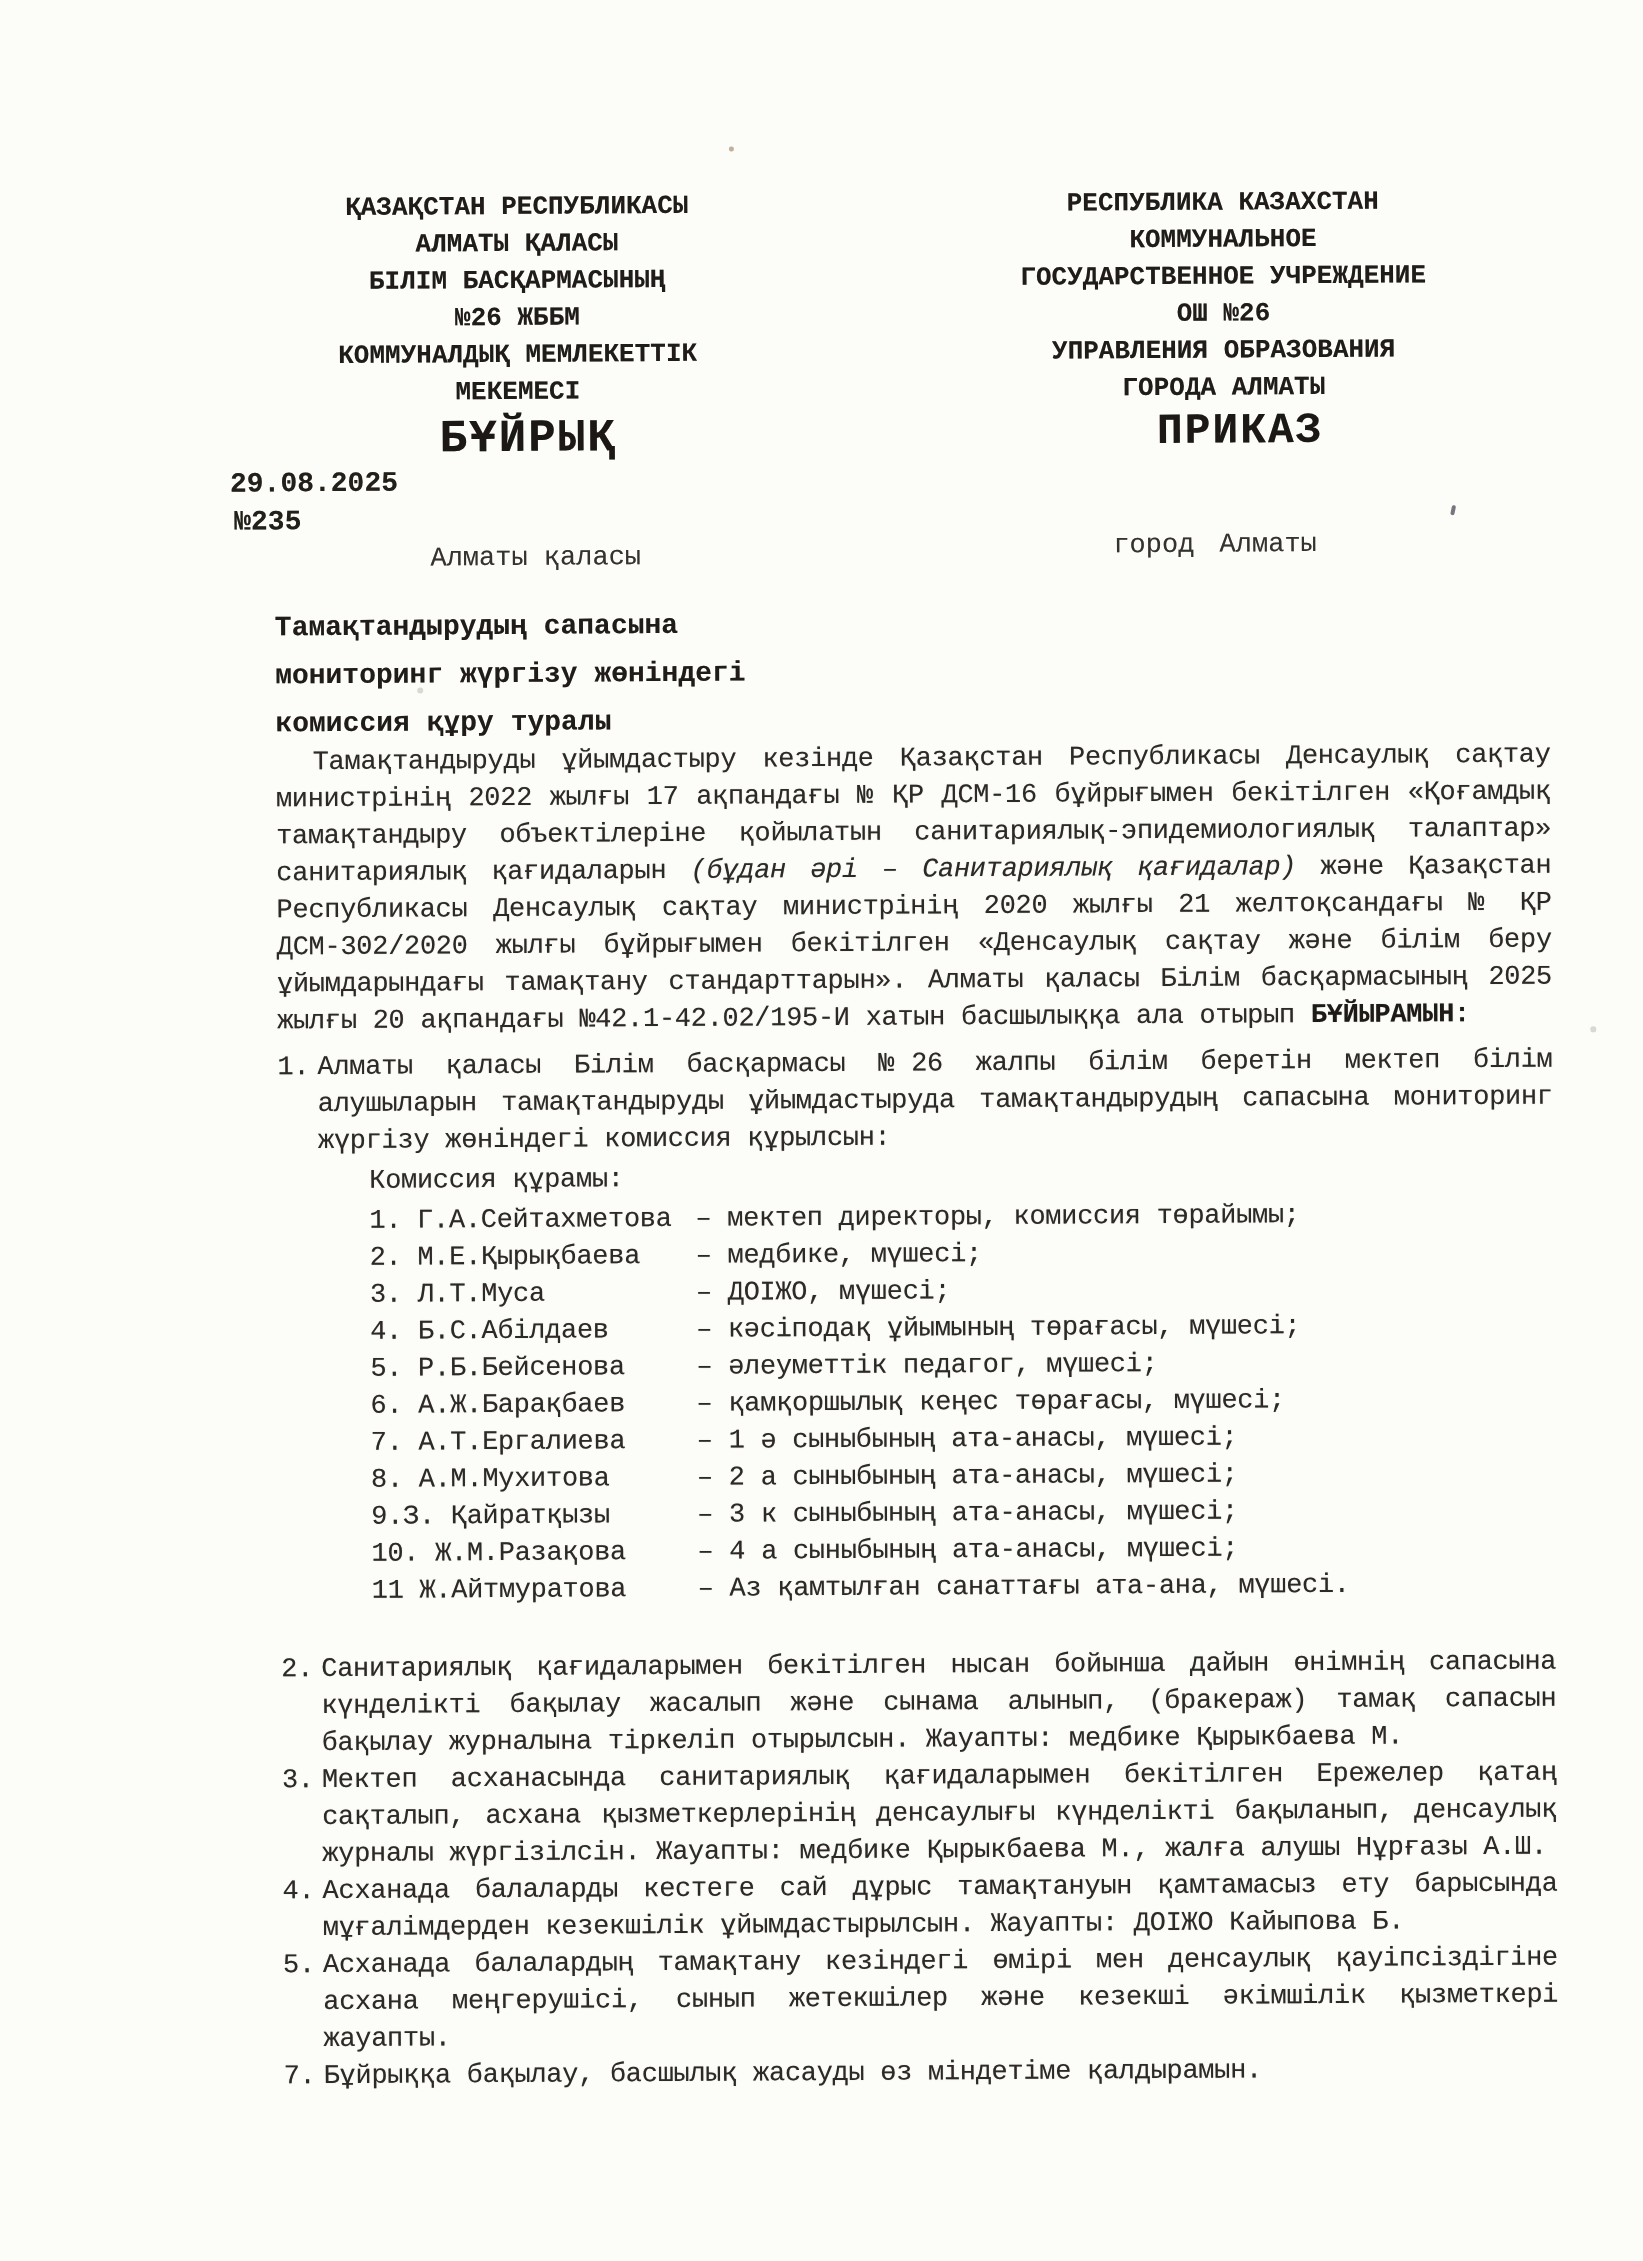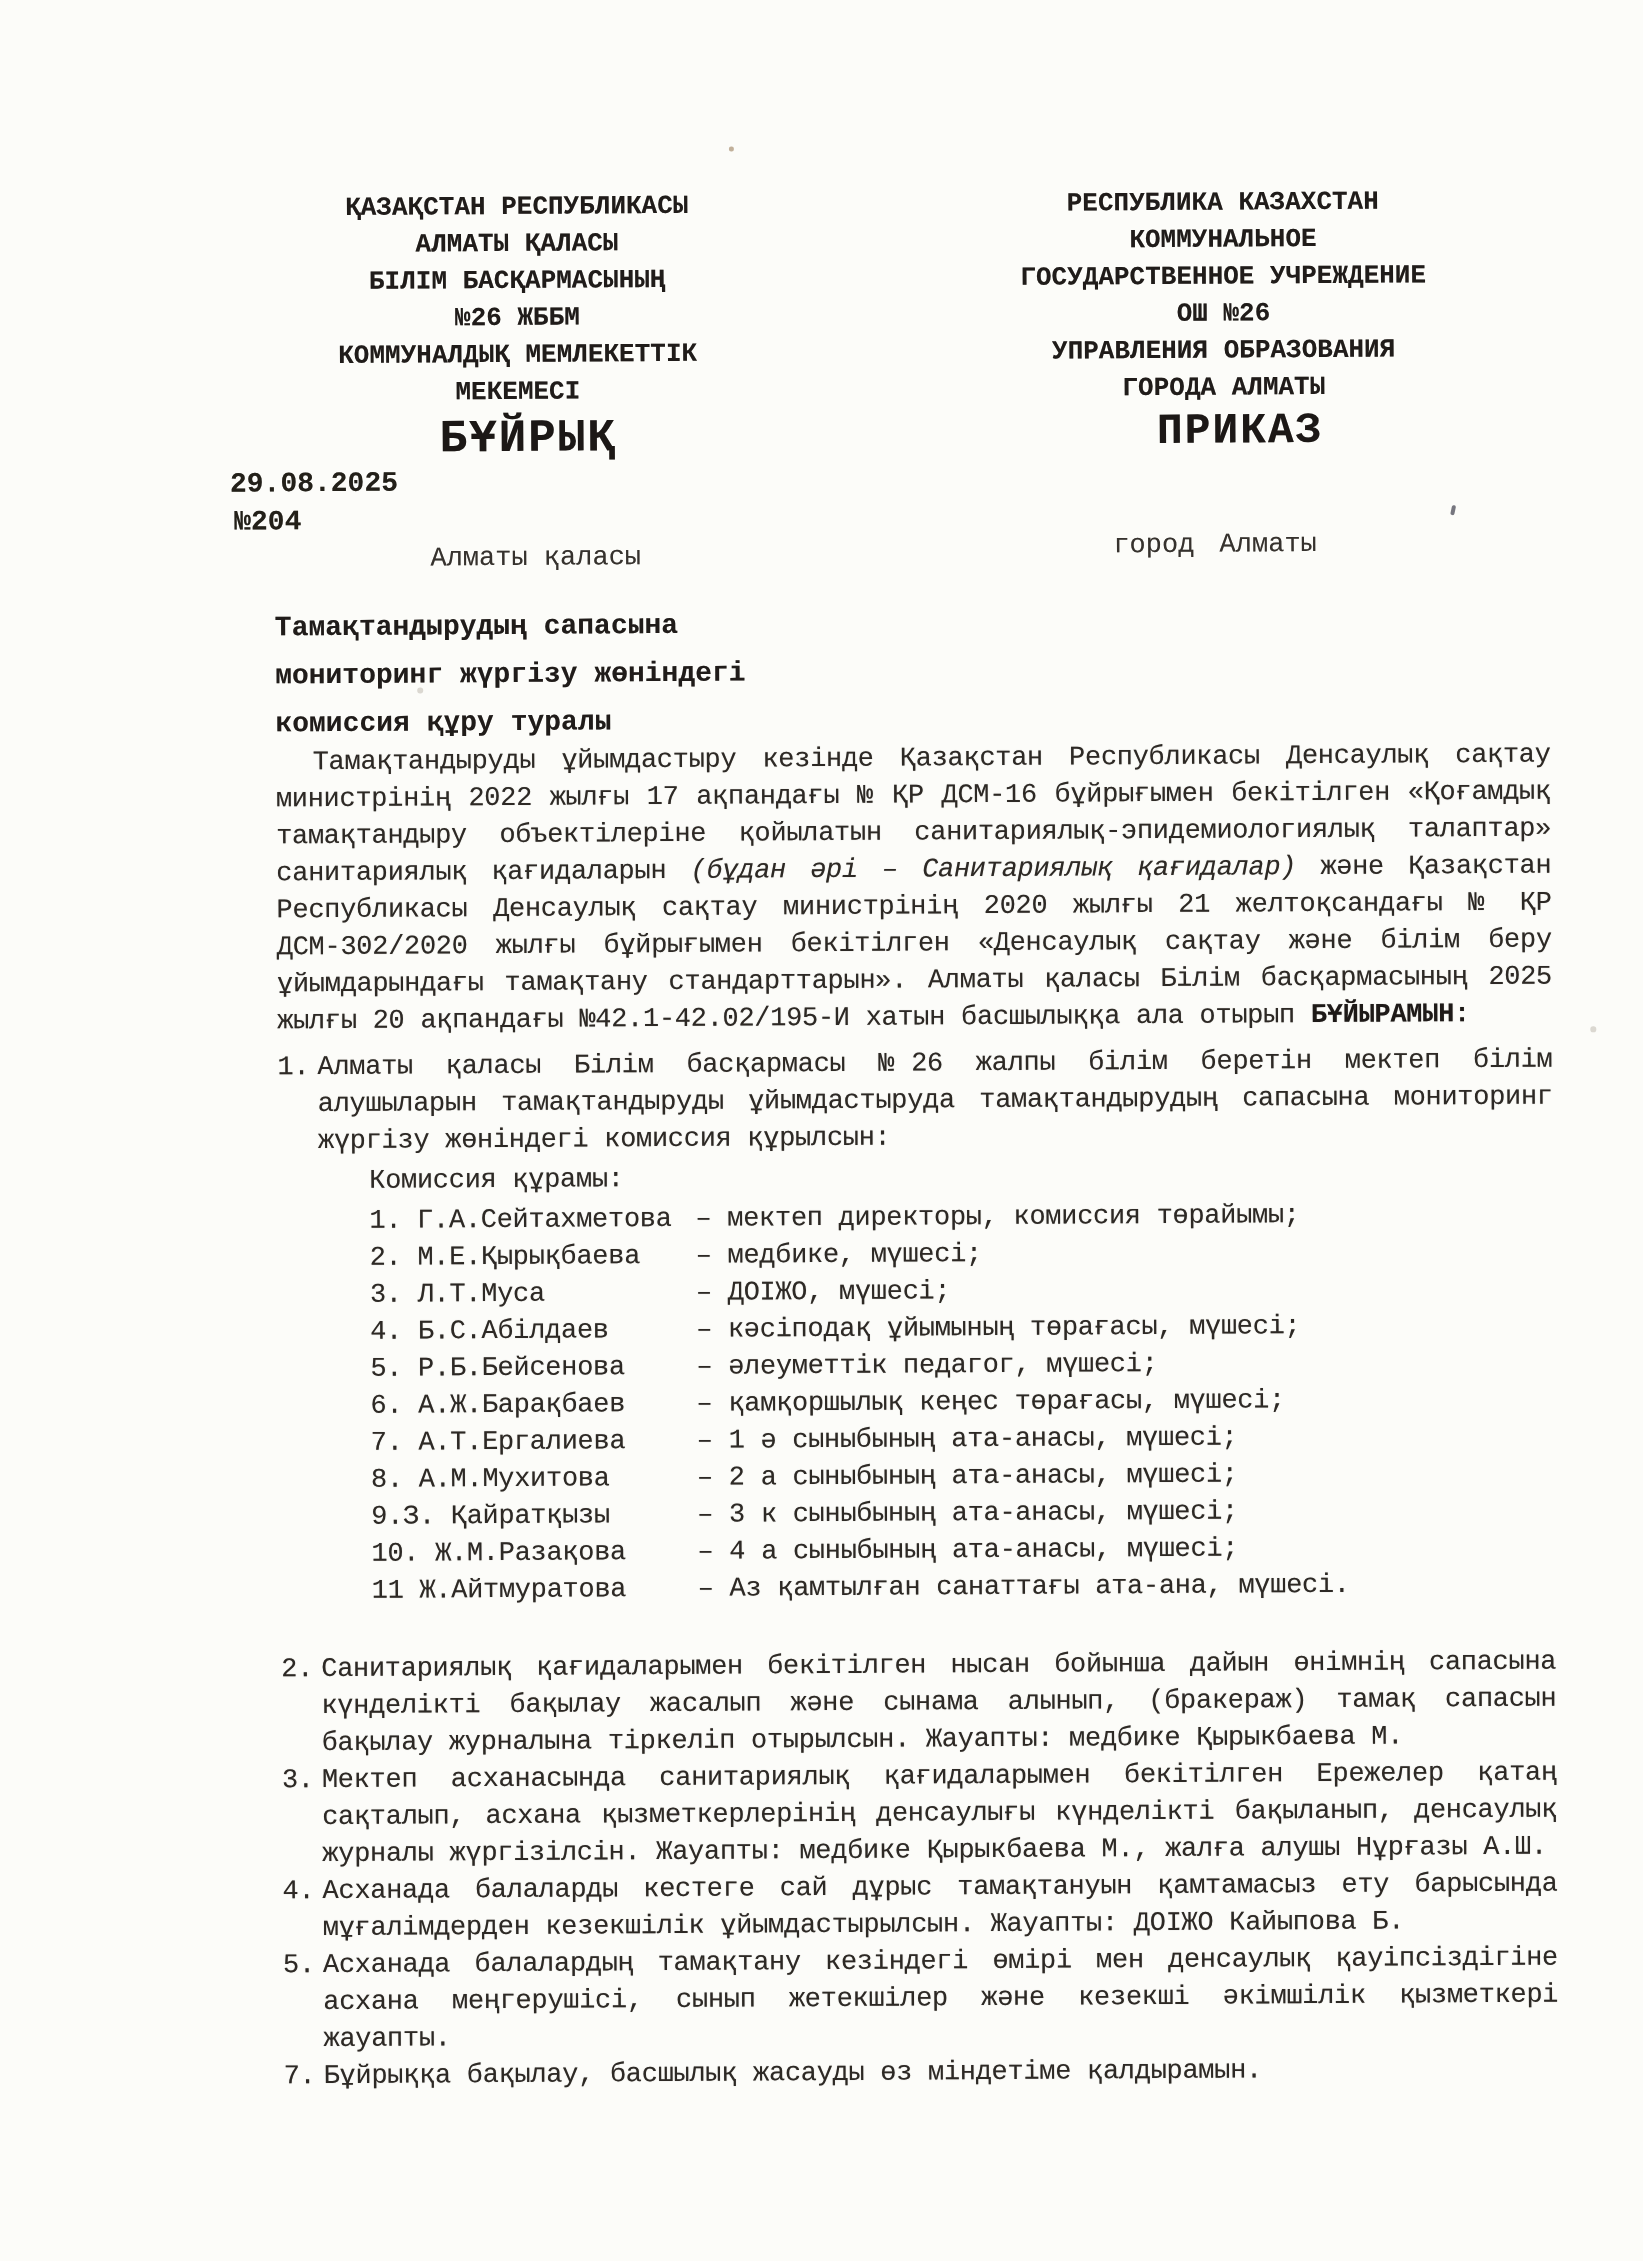--- a/index.html
+++ b/index.html
@@ -78,21 +78,21 @@
       <div>ГОСУДАРСТВЕННОЕ УЧРЕЖДЕНИЕ</div>
       <div>ОШ №26</div>
       <div>УПРАВЛЕНИЯ ОБРАЗОВАНИЯ</div>
       <div>ГОРОДА АЛМАТЫ</div>
     </div>
 
     <div class="blk doc-title t-kk" style="left:229px;top:411px;">БҰЙРЫҚ</div>
     <div class="blk doc-title t-ru" style="left:938px;top:409px;width:599px;">ПРИКАЗ</div>
 
     <div class="blk meta" style="left:227px;top:465px;">29.08.2025</div>
-    <div class="blk meta" style="left:231px;top:503px;">№204</div>
+    <div class="blk meta" style="left:231px;top:503px;">№235</div>
     <div class="blk place" style="left:427px;top:541px;">Алматы қаласы</div>
     <div class="blk place place-ru" style="left:1110px;top:532px;">город Алматы</div>
 
     <div class="blk subject" style="left:271px;top:601px;">
       <div>Тамақтандырудың сапасына</div>
       <div>мониторинг жүргізу жөніндегі</div>
       <div>комиссия құру туралы</div>
     </div>
 
     <div class="blk bodytext indent" style="left:271px;top:741px;width:1275px;"><span>Тамақтандыруды ұйымдастыру кезінде Қазақстан Республикасы Денсаулық сақтау министрінің 2022 жылғы 17 ақпандағы № ҚР ДСМ-16 бұйрығымен бекітілген «Қоғамдық тамақтандыру объектілеріне қойылатын санитариялық-эпидемиологиялық талаптар» санитариялық қағидаларын </span><span class="it">(бұдан әрі – Санитариялық қағидалар)</span><span> және Қазақстан Республикасы Денсаулық сақтау министрінің 2020 жылғы 21 желтоқсандағы № ҚР ДСМ-302/2020 жылғы бұйрығымен бекітілген «Денсаулық сақтау және білім беру ұйымдарындағы тамақтану стандарттарын». Алматы қаласы Білім басқармасының 2025 жылғы 20 ақпандағы №42.1-42.02/195-И хатын басшылыққа ала отырып </span><span class="b">БҰЙЫРАМЫН:</span></div>

